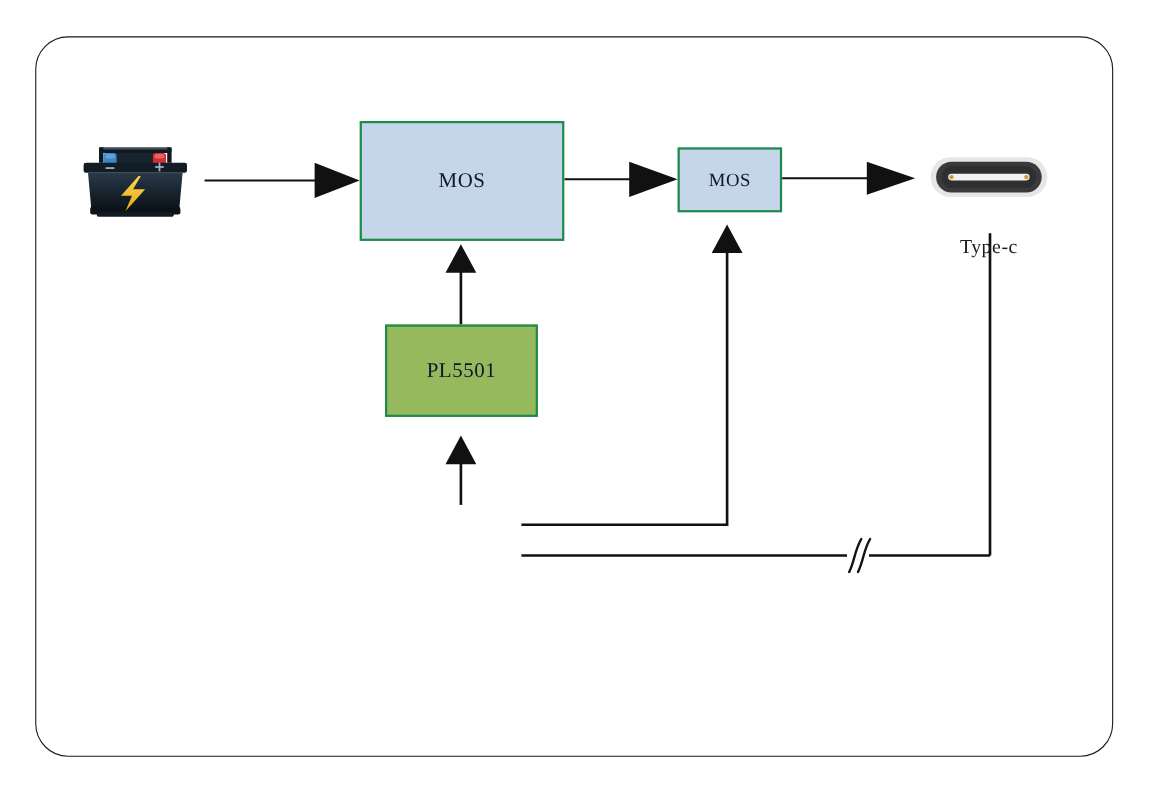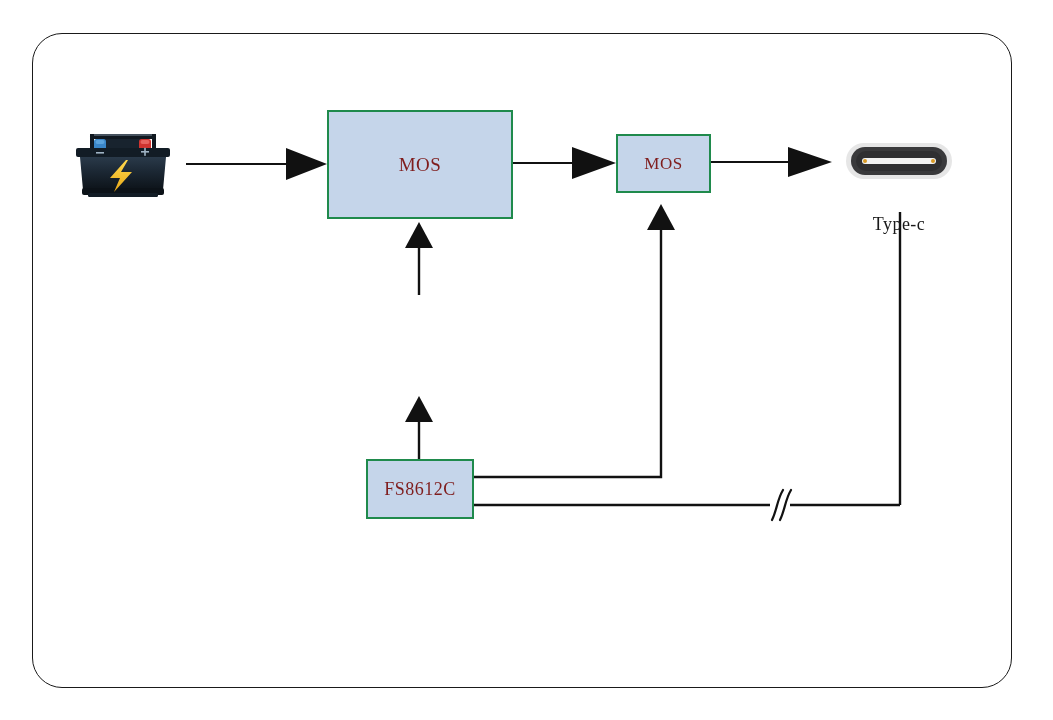--- a/index.html
+++ b/index.html
@@ -48,21 +48,21 @@
     letter-spacing: 0.5px;
     user-select: none;
   }
   .node.blue  { background: #c5d5ea; }
   .node.green { background: #96b95e; }
 
   .node-label {
     font-family: "Liberation Serif", serif;
     font-size: 19px;
     line-height: 1;
-    color: #7f1d1d;
+    color: #0f172a;
     white-space: nowrap;
   }
 
   
   #node-mos-main   { left: 327px; top: 110px; width: 186px; height: 109px; }
   #node-mos-sec    { left: 616px; top: 134px; width: 95px;  height: 59px;  }
   #node-pl5501     { left: 350px; top: 295px; width: 139px; height: 84px;  }
   #node-fs8612c    { left: 366px; top: 459px; width: 108px; height: 60px;  }
   #node-mos-main .node-label { font-size: 19px; }
   #node-mos-sec  .node-label { font-size: 17px; }
@@ -209,18 +209,18 @@
   <div id="typec-label">Type-c</div>
 
   <div id="node-mos-main" class="node blue">
     <span class="node-label">MOS</span>
   </div>
 
   <div id="node-mos-sec" class="node blue">
     <span class="node-label">MOS</span>
   </div>
 
-
-  <div id="node-fs8612c" class="node blue">
-    <span class="node-label">FS8612C</span>
+  <div id="node-pl5501" class="node green">
+    <span class="node-label">PL5501</span>
   </div>
 
+
 </div>
 
 </body></html>

